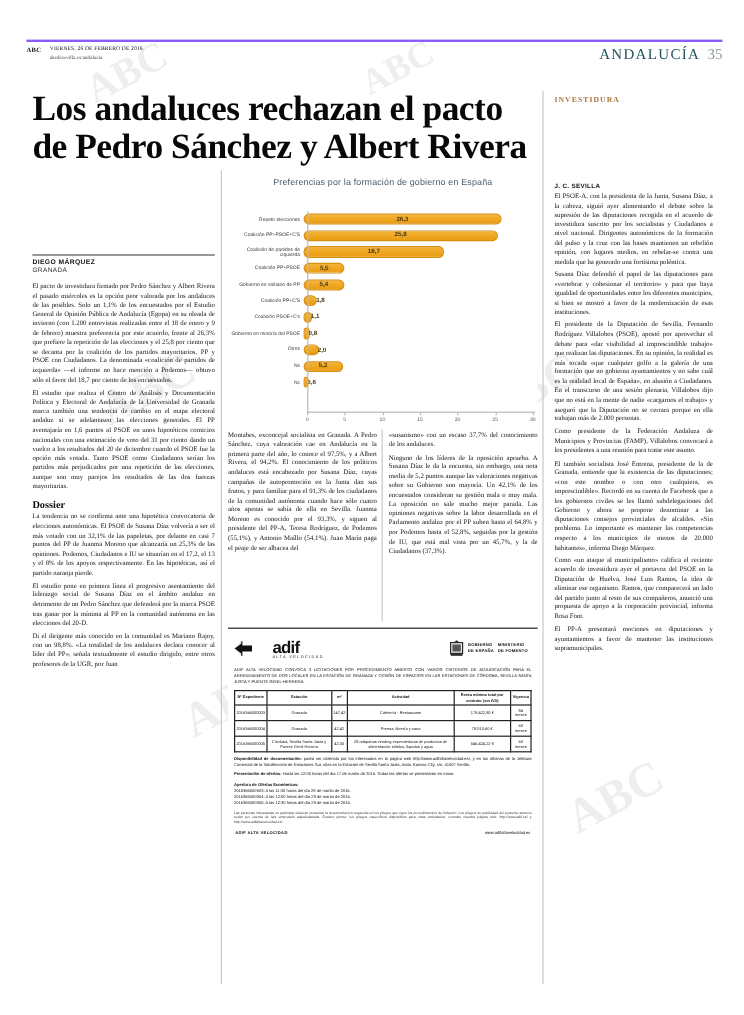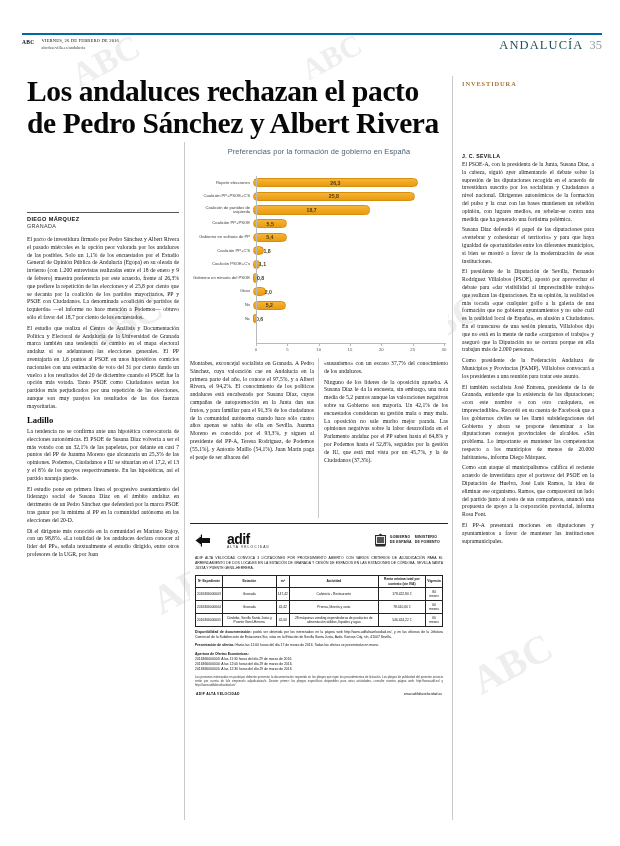--- a/index.html
+++ b/index.html
@@ -7,21 +7,21 @@
     width: 620px; height: 846px;
     background: #ffffff;
     font-family: "Liberation Serif", serif;
     overflow: hidden;
   }
   .page { position: relative; width: 620px; height: 846px; background: #fff; }
 
   
   .masthead {
     position: absolute; left: 22px; top: 33px; right: 18px;
-    border-top: 2px solid #0369a1;
+    border-top: 2px solid #8b5cf6;
     padding-top: 3px;
     display: flex; align-items: flex-start; justify-content: space-between;
   }
   .mh-left { display: flex; align-items: flex-start; gap: 7px; }
   .mh-abc {
     font-family: "Liberation Serif", serif;
     font-weight: bold; font-size: 5.5px; letter-spacing: .3px;
     color: #111; padding-top: 1px;
   }
   .mh-date { font-size: 4.6px; color: #111; letter-spacing: .15px; line-height: 1.5; }
@@ -238,21 +238,21 @@
     <div class="place">GRANADA</div>
   </div>
 
   <div class="vrule" style="left:184px; top:142px; height:678px;"></div>
   <div class="vrule" style="left:452px; top:76px; height:744px;"></div>
   <div class="vrule" style="left:318px; top:358px; height:160px;"></div>
 
   <div class="col" id="col1" style="left:27px; top:236px; width:152px; height:580px;">
       <p>El pacto de investidura firmado por Pedro Sánchez y Albert Rivera el pasado miércoles es la opción peor valorada por los andaluces de las posibles. Solo un 1,1% de los encuestados por el Estudio General de Opinión Pública de Andalucía (Egopa) en su oleada de invierno (con 1.200 entrevistas realizadas entre el 18 de enero y 9 de febrero) muestra preferencia por este acuerdo, frente al 26,3% que prefiere la repetición de las elecciones y el 25,8 por ciento que se decanta por la coalición de los partidos mayoritarios, PP y PSOE con Ciudadanos. La denominada «coalición de partidos de izquierda» —el informe no hace mención a Podemos— obtuvo sólo el favor del 18,7 por ciento de los encuestados.</p>
       <p>El estudio que realiza el Centro de Análisis y Documentación Política y Electoral de Andalucía de la Universidad de Granada marca también una tendencia de cambio en el mapa electoral andaluz si se adelantasen las elecciones generales. El PP aventajaría en 1,6 puntos al PSOE en unos hipotéticos comicios nacionales con una estimación de voto del 31 por ciento dando un vuelco a los resultados del 20 de diciembre cuando el PSOE fue la opción más votada. Tanto PSOE como Ciudadanos serían los partidos más perjudicados por una repetición de las elecciones, aunque son muy parejos los resultados de las dos fuerzas mayoritarias.</p>
-      <div class="ladillo">Ladillo</div>
+      <div class="ladillo">Dossier</div>
       <p>La tendencia no se confirma ante una hipotética convocatoria de elecciones autonómicas. El PSOE de Susana Díaz volvería a ser el más votado con un 32,1% de las papeletas, por delante en casi 7 puntos del PP de Juanma Moreno que alcanzaría un 25,3% de las opiniones. Podemos, Ciudadanos e IU se situarían en el 17,2, el 13 y el 8% de los apoyos respectivamente. En las hipotéticas, así el partido naranja pierde.</p>
       <p>El estudio pone en primera línea el progresivo asentamiento del liderazgo social de Susana Díaz en el ámbito andaluz en detrimento de un Pedro Sánchez que defenderá por la marca PSOE tras ganar por la mínima al PP en la comunidad autónoma en las elecciones del 20-D.</p>
       <p>Di el dirigente más conocido en la comunidad es Mariano Rajoy, con un 98,8%. «La totalidad de los andaluces declara conocer al líder del PP», señala textualmente el estudio dirigido, entre otros profesores de la UGR, por Juan</p>
     </div>
 
   <div class="chart-box">
     <div class="chart-title">Preferencias por la formación de gobierno en España</div>
     <div class="chart-plot">
       <div class="bar-rows" id="bar-rows">
           <div class="bar-row">

